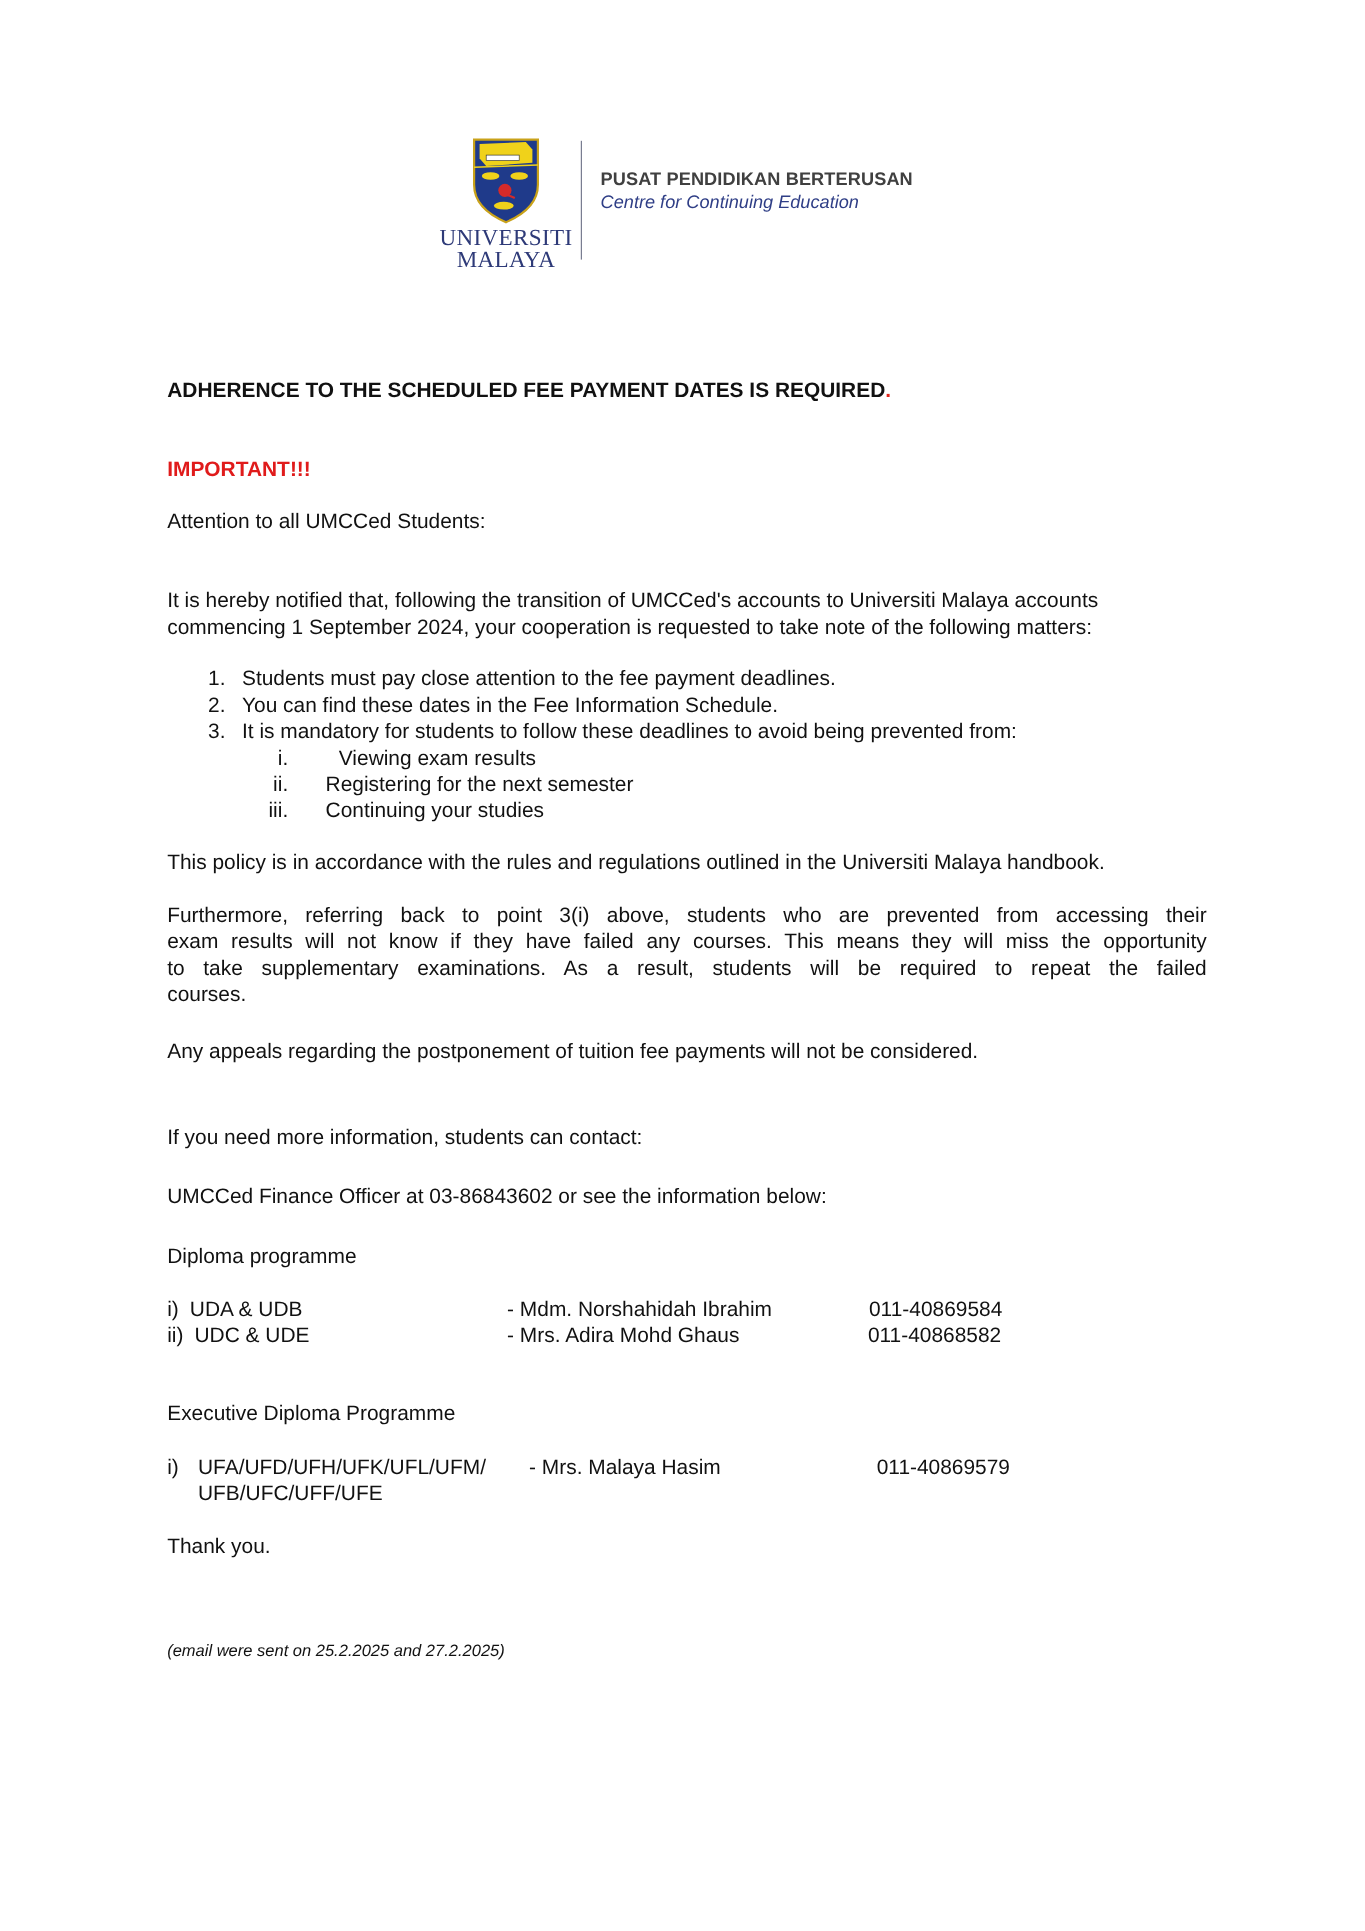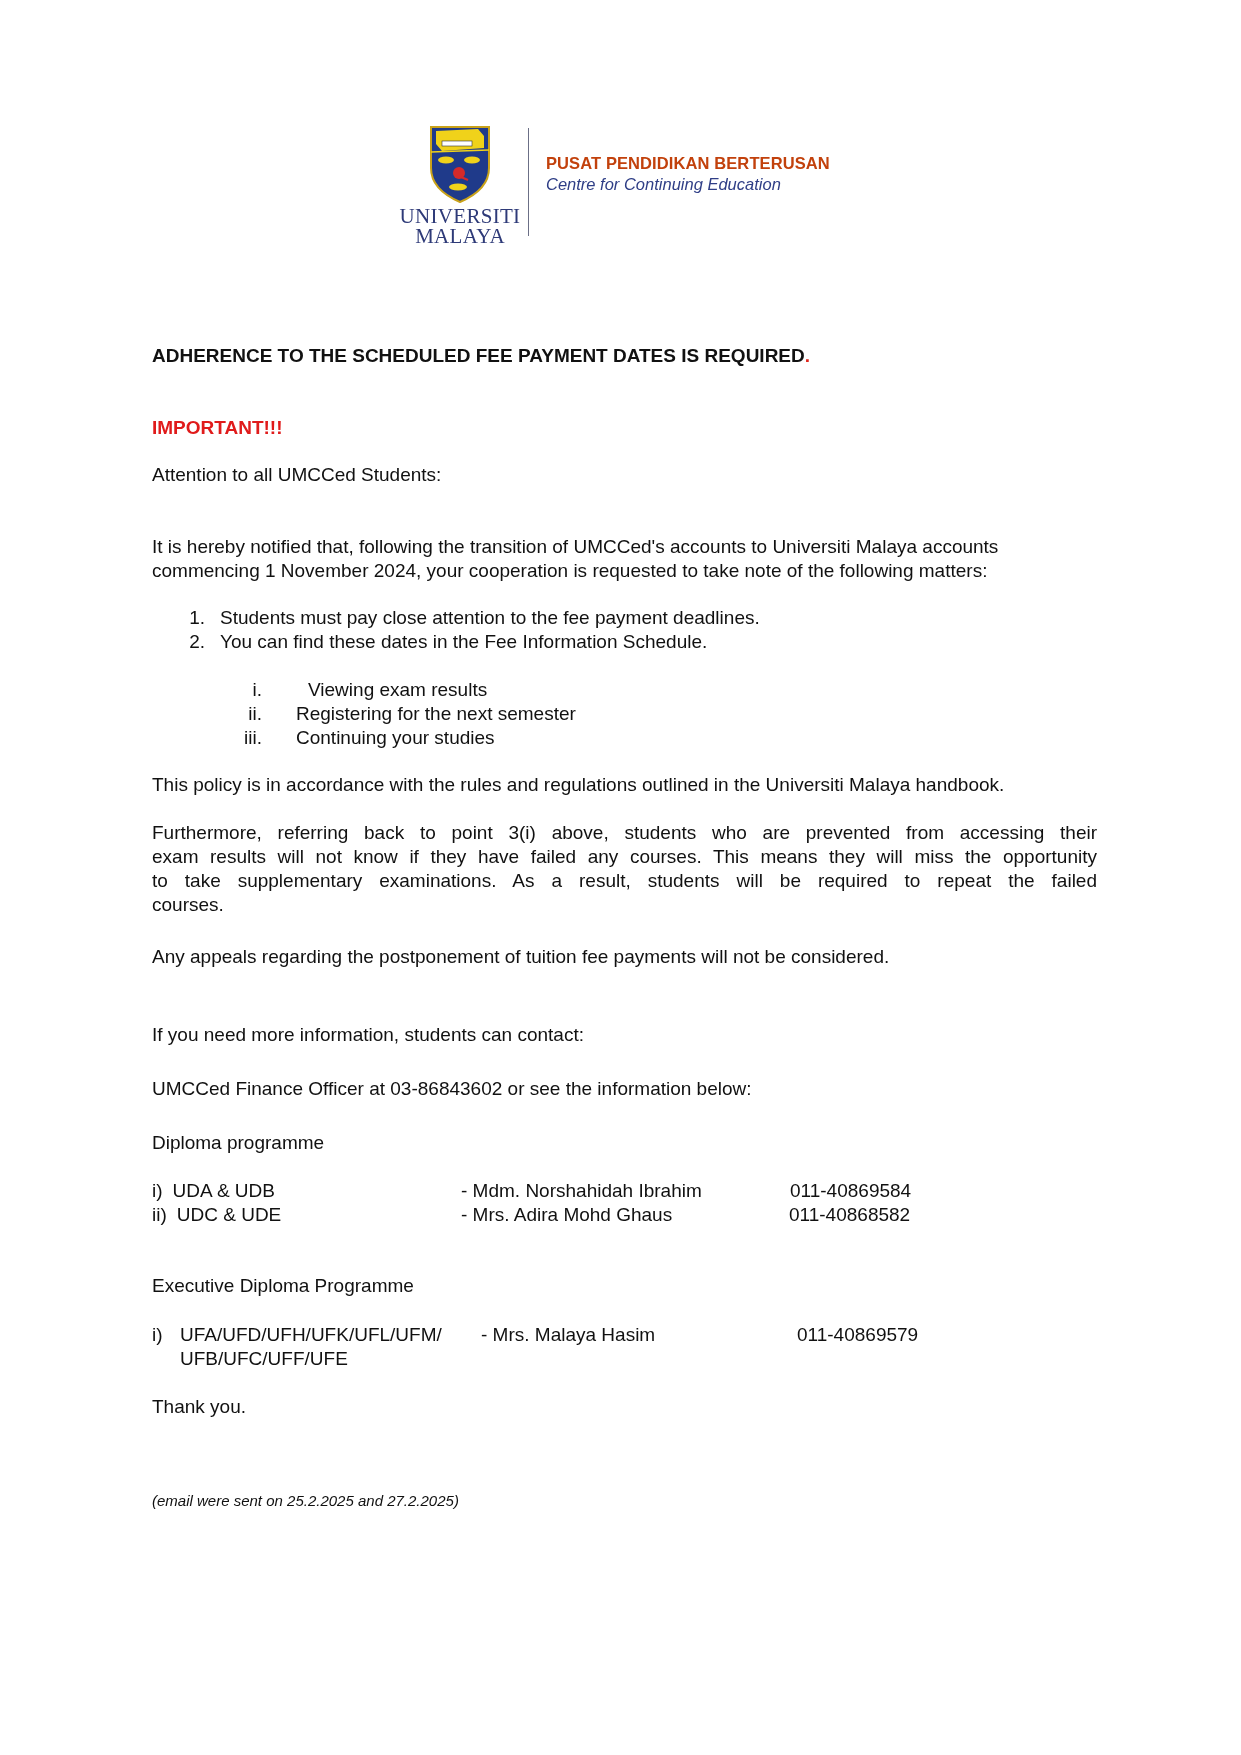--- a/index.html
+++ b/index.html
@@ -5,21 +5,21 @@
   html, body { margin: 0; padding: 0; background: #ffffff; }
   body { width: 1241px; height: 1755px; position: relative; overflow: hidden;
          font-family: "Liberation Sans", sans-serif; color: #111; }
   .abs { position: absolute; }
   .t { font-size: 19px; line-height: 24px; white-space: nowrap; }
 
   
   .crest { left: 428px; top: 124px; width: 64px; height: 80px; }
   .uni-word { font-family: "Liberation Serif", serif; color: #2e3a78; font-size: 21px; line-height: 20px; letter-spacing: 0.3px; text-align: center; width: 130px; left: 395px; }
   .divider { left: 528px; top: 128px; width: 1px; height: 108px; background: #6b6f86; }
-  .org-name { left: 546px; top: 154px; font-size: 16.5px; font-weight: bold; color: #c2410c; letter-spacing: 0.1px; }
+  .org-name { left: 546px; top: 154px; font-size: 16.5px; font-weight: bold; color: #404040; letter-spacing: 0.1px; }
   .org-sub { left: 546px; top: 175px; font-size: 16.5px; font-style: italic; color: #2f3e86; }
 
   .heading { left: 152px; top: 345px; font-size: 19px; font-weight: bold; }
   .heading .dot { color: #e0251b; }
   .important { left: 152px; top: 417px; font-size: 19px; font-weight: bold; color: #e01b1b; text-align: center; }
   .justify { text-align: justify; text-align-last: left; }
 
   .num { width: 30px; text-align: right; display: inline-block; }
   .rom { width: 34px; text-align: right; display: inline-block; }
 
@@ -49,25 +49,26 @@
 
 <div class="abs heading">
   <span>ADHERENCE TO THE SCHEDULED FEE PAYMENT DATES IS REQUIRED</span><span class="dot">.</span>
 </div>
 
 <div class="abs important">IMPORTANT!!!</div>
 
 <div class="abs t" style="left:152px;top:463px;">Attention to all UMCCed Students:</div>
 
 <div class="abs t" style="left:152px;top:535px;">It is hereby notified that, following the transition of UMCCed's accounts to Universiti Malaya accounts</div>
-<div class="abs t" style="left:152px;top:559px;">commencing 1 November 2024, your cooperation is requested to take note of the following matters:</div>
+<div class="abs t" style="left:152px;top:559px;">commencing 1 September 2024, your cooperation is requested to take note of the following matters:</div>
 
 <div class="abs" style="left:175px;top:606px;">
   <div class="t"><span class="num">1.</span><span style="margin-left:15px;">Students must pay close attention to the fee payment deadlines.</span></div>
   <div class="t"><span class="num">2.</span><span style="margin-left:15px;">You can find these dates in the Fee Information Schedule.</span></div>
+  <div class="t"><span class="num">3.</span><span style="margin-left:15px;">It is mandatory for students to follow these deadlines to avoid being prevented from:</span></div>
 </div>
 
 <div class="abs" style="left:228px;top:678px;">
   <div class="t"><span class="rom">i.</span><span style="margin-left:46px;">Viewing exam results</span></div>
   <div class="t"><span class="rom">ii.</span><span style="margin-left:34px;">Registering for the next semester</span></div>
   <div class="t"><span class="rom">iii.</span><span style="margin-left:34px;">Continuing your studies</span></div>
 </div>
 
 <div class="abs t" style="left:152px;top:773px;">This policy is in accordance with the rules and regulations outlined in the Universiti Malaya handbook.</div>
 

